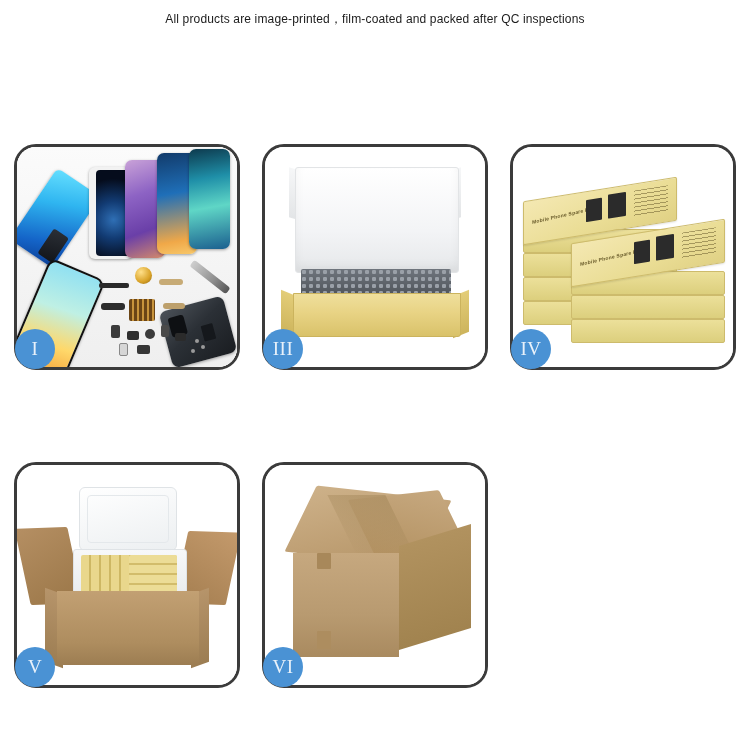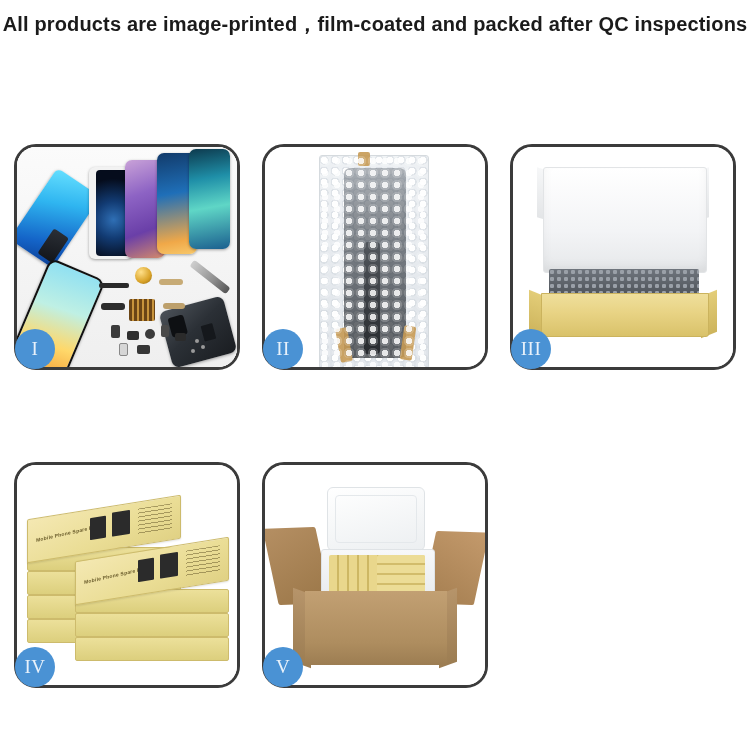--- a/index.html
+++ b/index.html
@@ -31,22 +31,22 @@
     font-weight: 500;
     letter-spacing: 1.6px;
     line-height: 1.05;
     color: #111111;
     font-family: "Liberation Sans", sans-serif;
     white-space: nowrap;
   }
   .page-subtitle {
     margin: 0;
     padding-top: 11px;
-    font-size: 20px;
-    font-weight: 700;
+    font-size: 12px;
+    font-weight: 400;
     letter-spacing: 0.15px;
     color: #1b1b1b;
     white-space: nowrap;
   }
 
   
   .grid {
     position: absolute;
     left: 14px;
     top: 144px;
@@ -366,33 +366,20 @@
         <div class="pt chip5"></div>
         <div class="pt chip6"></div>
         <div class="pt chip7"></div>
         <div class="pt screw1"></div>
       </div>
       <div class="tool"></div>
     </div>
     <div class="badge">I</div>
   </div>
 
-  <div class="panel">
-    <div class="panel-inner">
-      <div class="bubble-bag">
-        <div class="bb-part"></div>
-        <div class="bb-cable"></div>
-        <div class="bb-tape1"></div>
-        <div class="bb-tape2"></div>
-        <div class="bb-tape3"></div>
-        <div class="bb-overlay"></div>
-      </div>
-    </div>
-    <div class="badge">II</div>
-  </div>
 
   <div class="panel">
     <div class="panel-inner">
       <div class="b3-lidflapL"></div>
       <div class="b3-lidflapR"></div>
       <div class="b3-lid"></div>
       <div class="b3-foam"></div>
       <div class="b3-trayL"></div>
       <div class="b3-trayR"></div>
       <div class="b3-tray"></div>
@@ -437,14 +424,26 @@
       <div class="c5-foambase"></div>
       <div class="c5-content"></div>
       <div class="c5-content2"></div>
       <div class="c5-bodyL"></div>
       <div class="c5-bodyR"></div>
       <div class="c5-body"></div>
     </div>
     <div class="badge">V</div>
   </div>
 
+  <div class="panel">
+    <div class="panel-inner">
+      <div class="c6-top"></div>
+      <div class="c6-top2"></div>
+      <div class="c6-seam"></div>
+      <div class="c6-side"></div>
+      <div class="c6-front"></div>
+      <div class="c6-tape1"></div>
+      <div class="c6-tape2"></div>
+    </div>
+    <div class="badge">VI</div>
+  </div>
 
 </div>
 
 </body></html>

